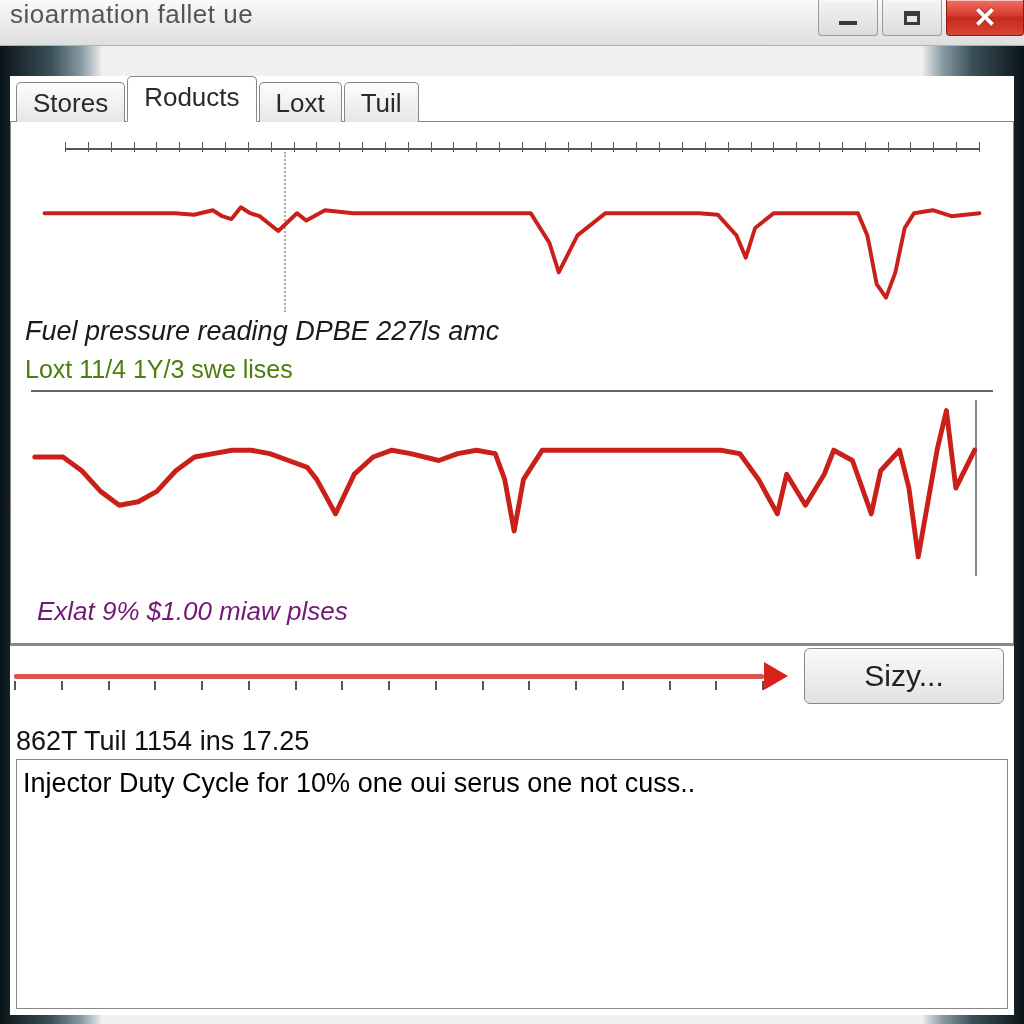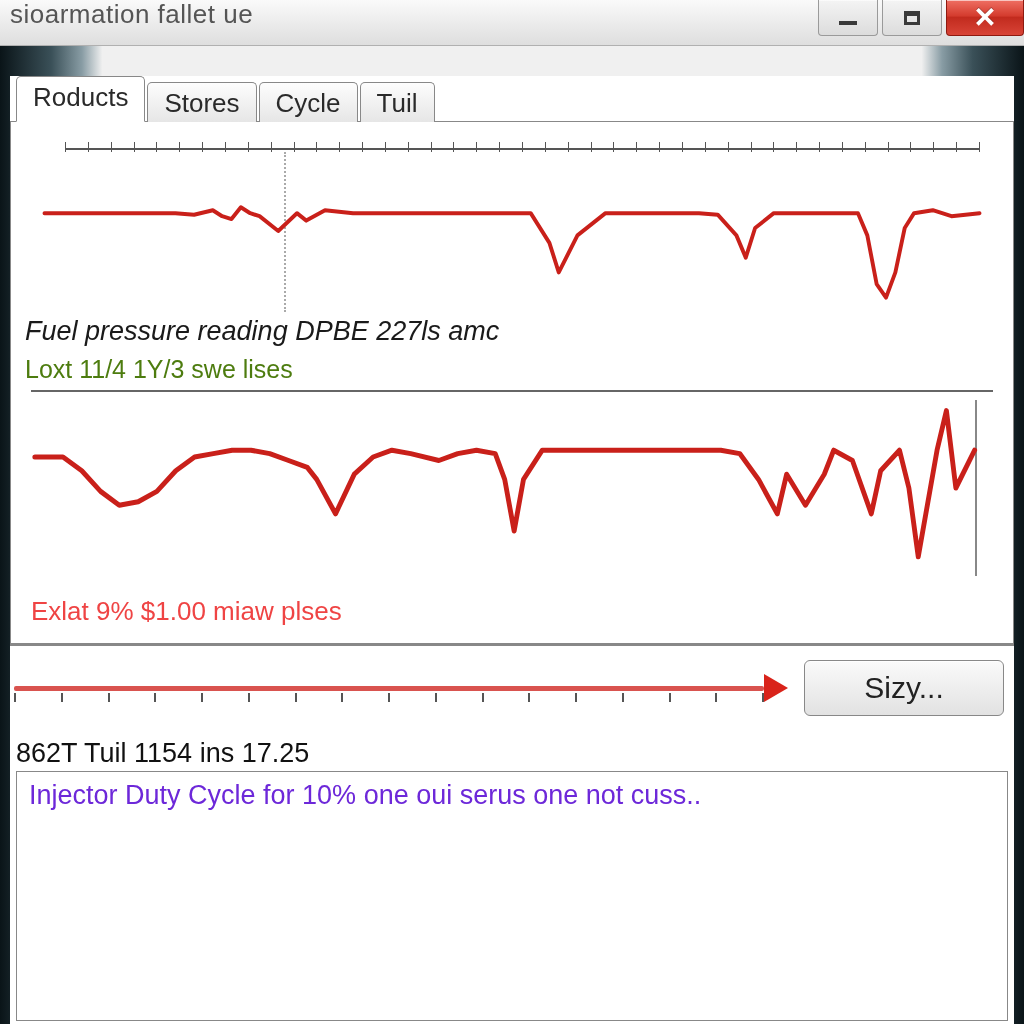--- a/index.html
+++ b/index.html
@@ -148,30 +148,31 @@
     position:relative;
     height: 190px;
     margin-top: 4px;
   }
   .vbar-right {
     position:absolute; right:22px; top:4px; bottom:10px; width:2px; background:#888;
   }
 
   .status-row {
     font-size: 26px;
-    color:#ef4444;
-    margin: 10px 0 6px 6px;
+    color:#701a75;
+    margin: 10px 0 6px 12px;
+    font-style: italic;
   }
 
   
   .slider-row {
     display:flex;
     align-items:center;
     border-top: 2px solid #888;
-    padding: 14px 10px 14px 4px;
+    padding: 2px 10px 14px 4px;
     gap: 16px;
   }
   .arrow-track {
     position:relative;
     flex: 1;
     height: 28px;
     display:flex;
     align-items:center;
   }
   .arrow-line {
@@ -205,23 +206,23 @@
     padding: 8px 6px 6px 6px;
   }
   .lower .metric {
     font-size: 27px;
     color:#111;
     margin-bottom: 2px;
   }
   .textarea-like {
     border: 1px solid #888;
     min-height: 250px;
-    padding: 8px 12px;
+    padding: 8px 6px;
     font-size: 27px;
-    color:#6d28d9;
+    color:#000000;
     background:#fff;
   }
 </style>
 </head>
 <body>
 
 <div class="titlebar">
   <div class="title">sioarmation fallet ue</div>
   <div class="window-controls">
     <div class="win-btn">
@@ -232,23 +233,23 @@
     </div>
     <div class="win-btn close">
       <span class="x-glyph">✕</span>
     </div>
   </div>
 </div>
 
 <div class="window-body">
 
   <div class="tabs">
+    <div class="tab">Stores</div>
     <div class="tab active">Roducts</div>
-    <div class="tab">Stores</div>
-    <div class="tab">Cycle</div>
+    <div class="tab">Loxt</div>
     <div class="tab">Tuil</div>
   </div>
 
   <div class="panel">
 
     <div class="chart">
       <div class="axis-top"></div>
       <div class="ticks" id="ticks1">
           <span style="left: 0%;"></span>
           <span style="left: 2.5%;"></span>

